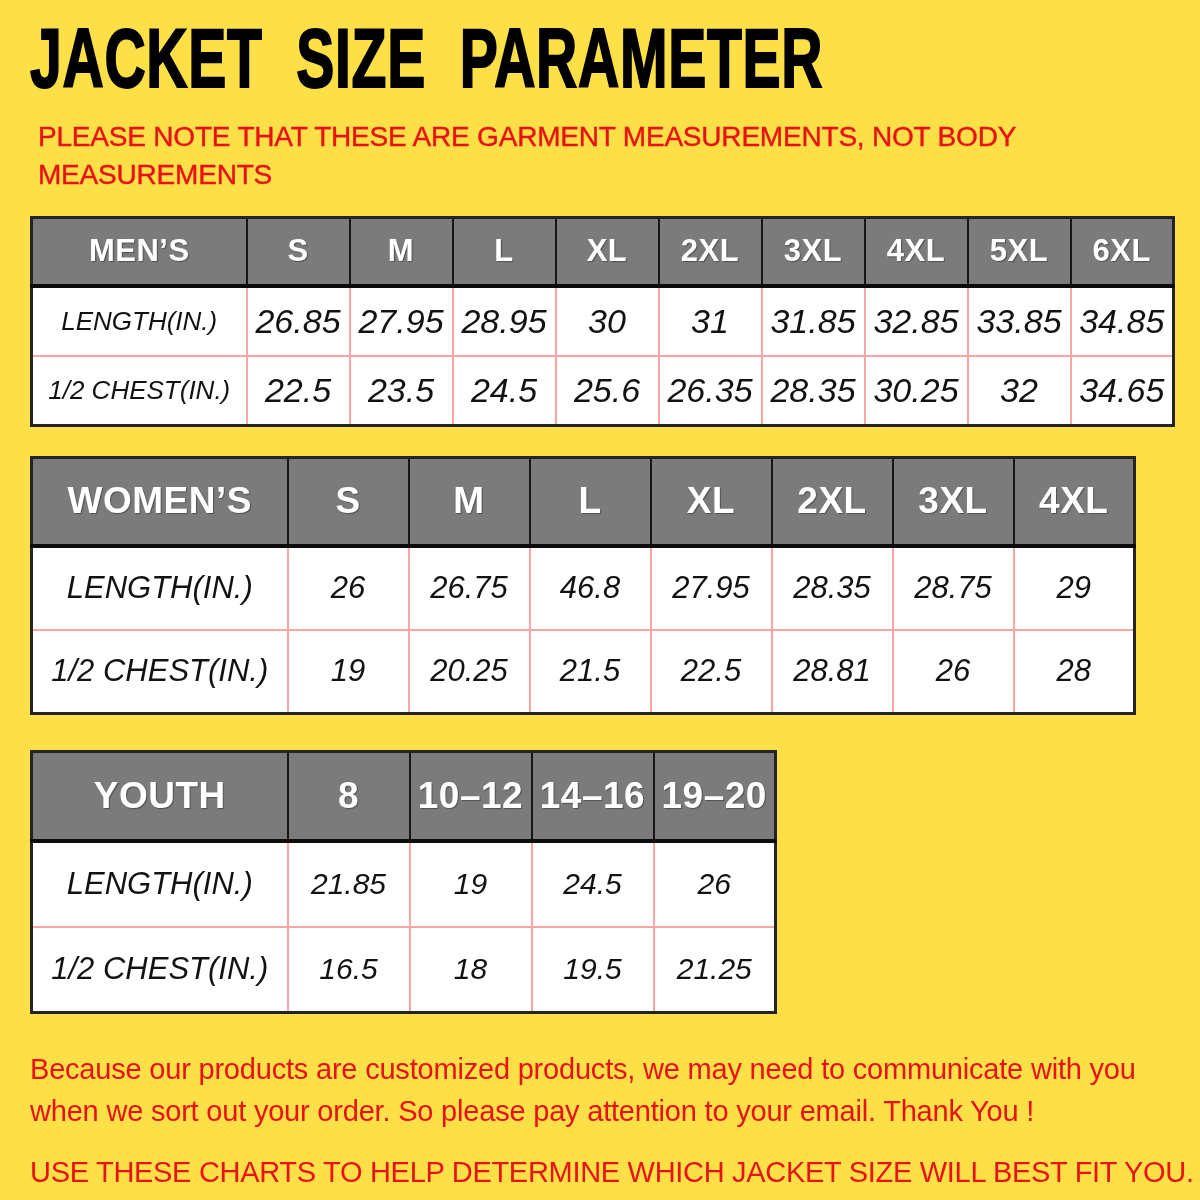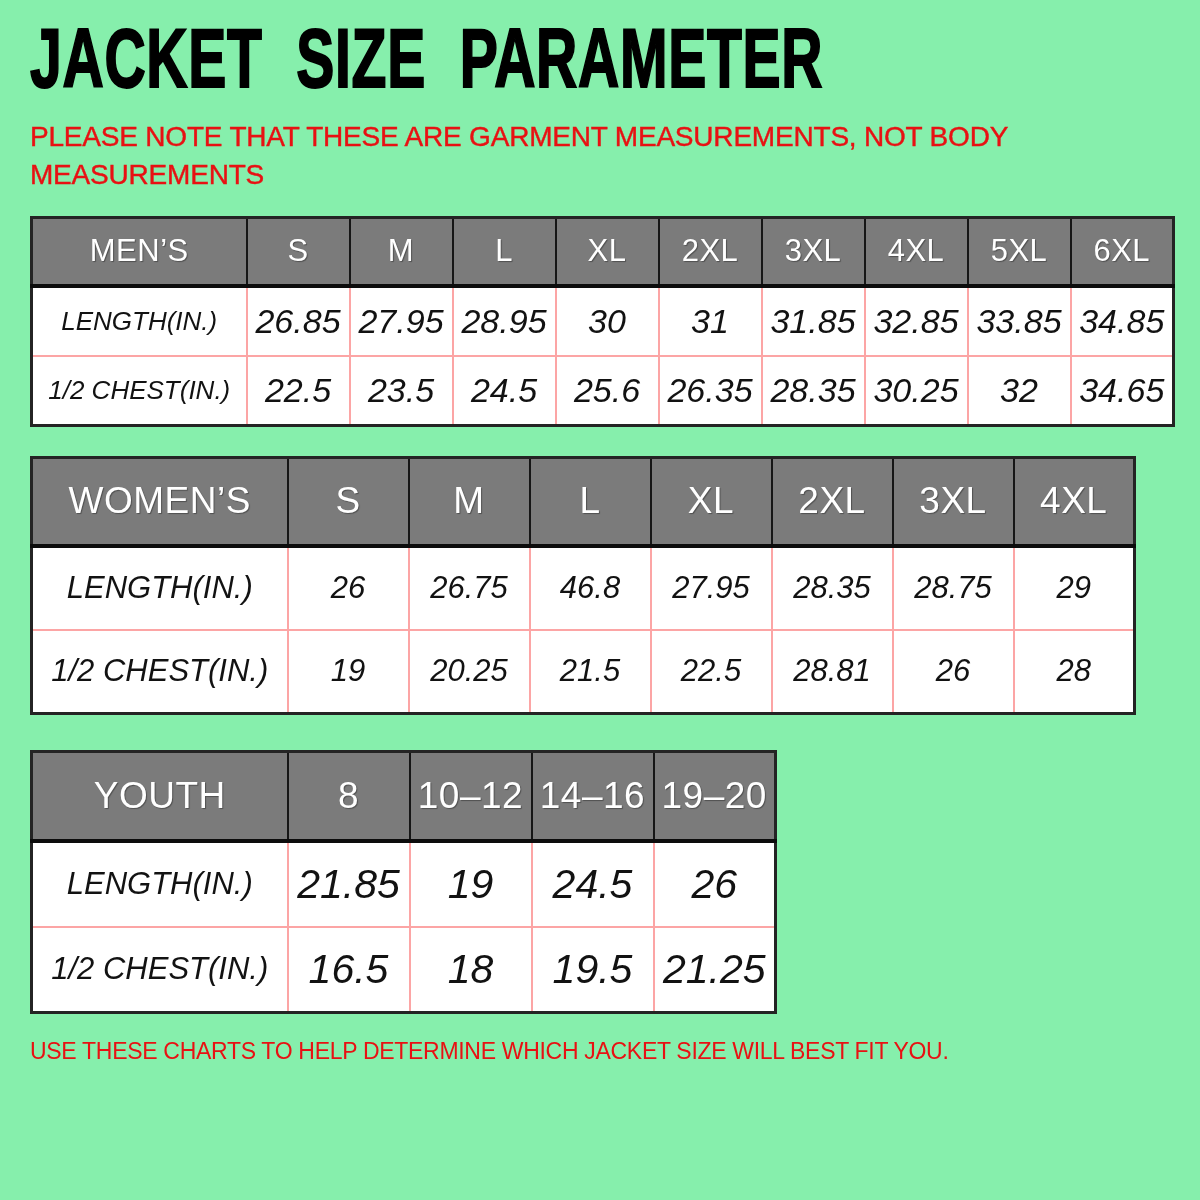--- a/index.html
+++ b/index.html
@@ -10,37 +10,37 @@
   html, body {
     margin: 0; padding: 0;
     background: #ffffff;
     font-family: "Liberation Sans", sans-serif;
   }
   .page {
     width: 1200px;
     height: 1200px;
     padding: 16px 20px 0 30px;
     overflow: hidden;
-    background: #86efac;
+    background: #fde047;
   }
   .title {
     margin: 0;
     font-size: 84px;
     line-height: 1.0;
     font-weight: bold;
     color: #000;
     white-space: nowrap;
     letter-spacing: 1px;
     word-spacing: 0.30em;
     transform: scaleX(0.68);
     transform-origin: left center;
     -webkit-text-stroke: 2px #000;
   }
   .note {
-    margin: 18px 0 0 0;
+    margin: 18px 0 0 8px;
     max-width: 1000px;
     color: var(--accent-red, #e81113);
     font-size: 28px;
     line-height: 1.36;
     letter-spacing: -0.2px;
     font-weight: bold;
     -webkit-text-stroke: 0.4px var(--accent-red, #e81113);
     font-weight: normal;
   }
   table.size-table {
@@ -50,21 +50,21 @@
   }
   table.size-table th, table.size-table td {
     text-align: center;
     vertical-align: middle;
     padding: 0;
     overflow: hidden;
   }
   table.size-table th {
     background: var(--header-gray, #7b7b7b);
     color: #ffffff;
-    font-weight: normal;
+    font-weight: bold;
     border: 2px solid #161616;
     border-bottom: 4px solid #0c0c0c;
     text-shadow: 1px 1px 1px rgba(0,0,0,0.35);
   }
   table.size-table td {
     background: #ffffff;
     color: #121212;
     border: 2px solid #fca5a5;
     font-style: italic;
   }
@@ -80,35 +80,35 @@
   table.women col.label { width: 256px; }
   table.women col.data  { width: 121px; }
   table.women th { height: 88px; font-size: 37px; letter-spacing: 0.5px; }
   table.women td { height: 84px; font-size: 31px; }
   table.women td.lbl { font-size: 31px; }
   
   table.youth { margin-top: 35px; border-radius: 21px; }
   table.youth col.label { width: 256px; }
   table.youth col.data  { width: 122px; }
   table.youth th { height: 89px; font-size: 37px; letter-spacing: 0.5px; }
-  table.youth td { height: 86px; font-size: 41px; }
+  table.youth td { height: 86px; font-size: 30px; }
   table.youth td.lbl { font-size: 31px; }
 
   .footer-para {
     margin: 34px 0 0 0;
     width: 1150px;
     color: var(--accent-red, #e81113);
     font-size: 29px;
     line-height: 1.45;
     letter-spacing: -0.2px;
   }
   .footer-line {
     margin: 24px 0 0 0;
     color: var(--accent-red, #e81113);
-    font-size: 23px;
+    font-size: 29px;
     white-space: nowrap;
     letter-spacing: -0.3px;
   }
 </style>
 </head>
 <body>
 
 <div class="page">
 
   <h1 class="title">JACKET SIZE PARAMETER</h1>
@@ -245,16 +245,17 @@
       <tr>
         <td class="lbl">1/2 CHEST(IN.)</td>
         <td>16.5</td>
         <td>18</td>
         <td>19.5</td>
         <td>21.25</td>
       </tr>
     </tbody>
   </table>
 
+  <p class="footer-para">Because our products are customized products, we may need to communicate with you when we sort out your order. So please pay attention to your email. Thank You !</p>
 
   <p class="footer-line">USE THESE CHARTS TO HELP DETERMINE WHICH JACKET SIZE WILL BEST FIT YOU.</p>
 
 </div>
 
 </body></html>

